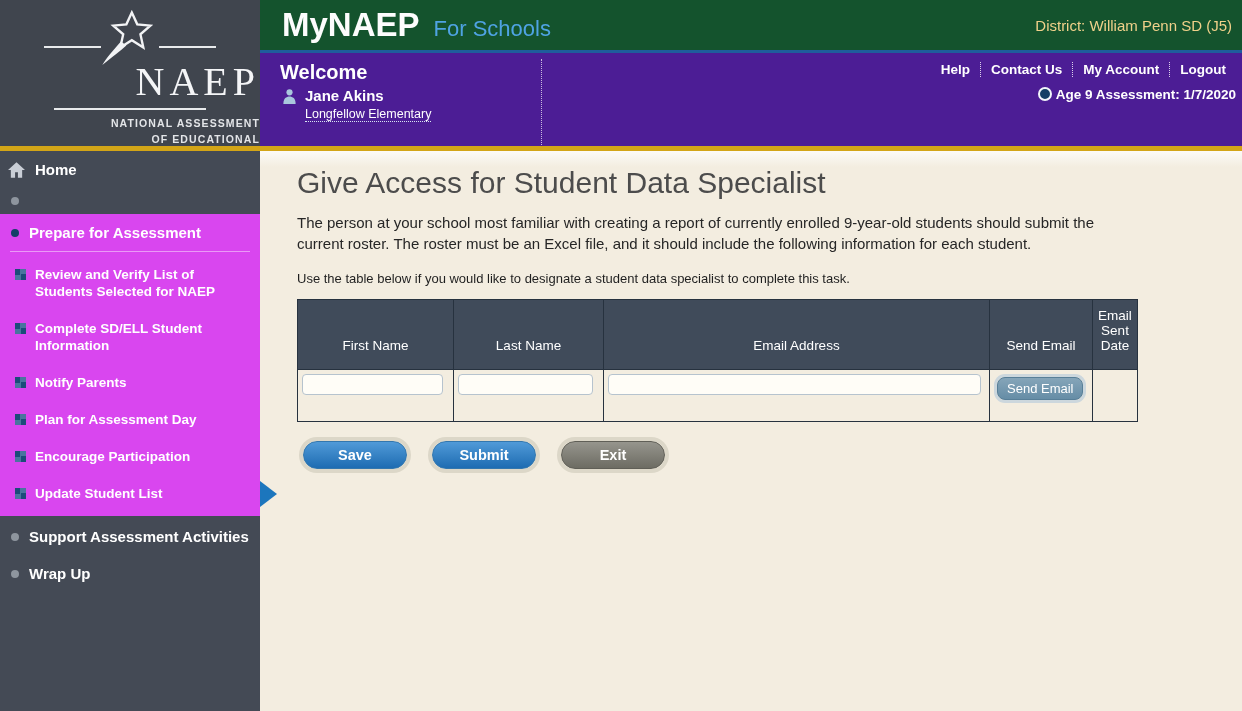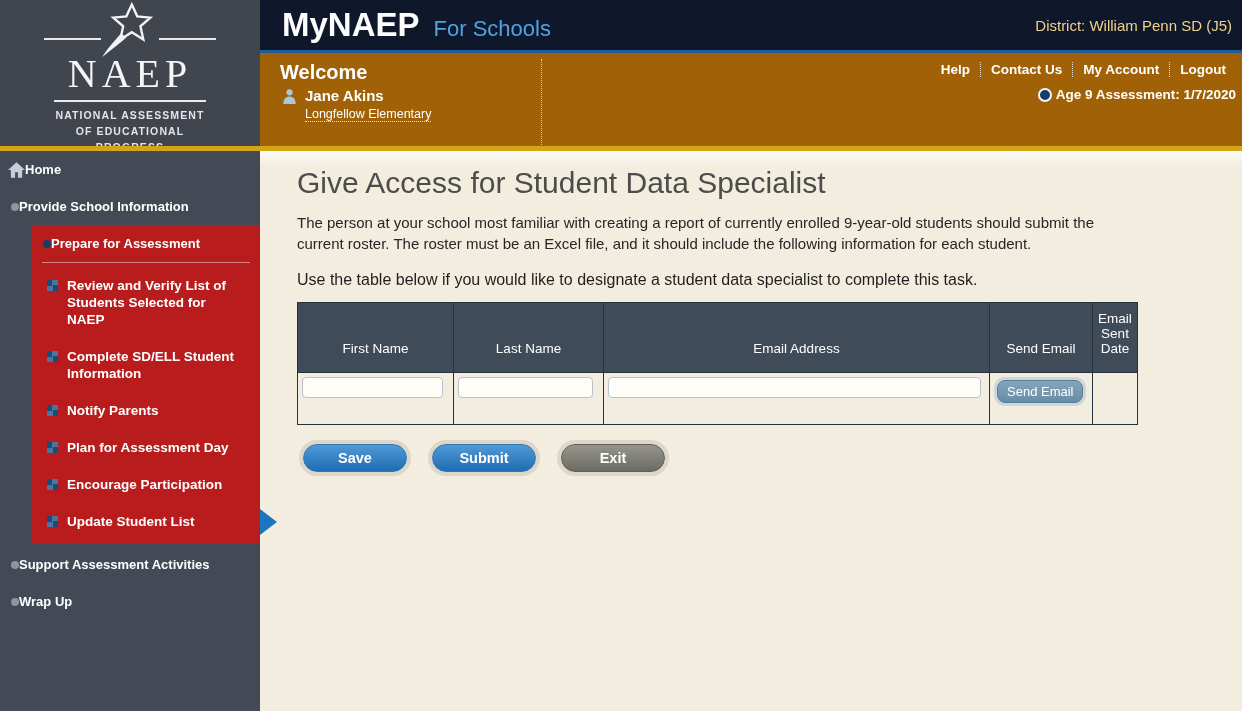--- a/index.html
+++ b/index.html
@@ -4,77 +4,77 @@
 <style>
   * { margin:0; padding:0; box-sizing:border-box; }
   html,body { width:1242px; height:711px; }
   body {
     position:relative; overflow:hidden;
     font-family:"Liberation Sans", sans-serif;
     background:#f3ede0;
   }
   
   .logo-panel { position:absolute; left:0; top:0; width:260px; height:146px; background:#40454e; z-index:3; }
-  .naep-logo { text-align:center; color:#eef0f2; }
+  .naep-logo { padding-top:8px; text-align:right; color:#eef0f2; }
   .star-row { display:flex; align-items:center; padding:0 44px; height:58px; }
   .star-row .rule { flex:1; height:2px; background:#e8eaec; margin-top:20px; }
   .naep-word { font-family:"Liberation Serif", serif; font-size:40px; letter-spacing:5px; line-height:1; margin-top:-4px; color:#f4f5f7; }
   .naep-underline { width:152px; border-top:2px solid #e8eaec; margin:6px auto 6px; }
   .naep-small { font-size:10.5px; font-weight:bold; letter-spacing:1.1px; line-height:1.5; color:#e3e5e8; }
   
-  .topbar { position:absolute; left:260px; top:0; width:982px; height:53px; background:#0f172a;
+  .topbar { position:absolute; left:260px; top:0; width:982px; height:53px; background:#14532d;
             border-bottom:3px solid #1f5d9c; display:flex; align-items:center; justify-content:space-between;
             padding:0 10px 0 22px; }
   .brand-wrap { display:flex; align-items:baseline; gap:14px; }
   .brand { font-size:33px; font-weight:bold; color:#fdfdfd; }
   .brand-suffix { font-size:22px; color:#4fa3e3; }
   .district { font-size:15px; color:#f0d18a; }
   
-  .welcomebar { position:absolute; left:260px; top:53px; width:982px; height:108px; background:#a16207;padding-left:44px; }
+  .welcomebar { position:absolute; left:260px; top:53px; width:982px; height:108px; background:#4c1d95;padding-left:44px; }
   .wb-left { position:absolute; left:20px; top:8px; }
   .welcome-title { font-size:20px; font-weight:bold; color:#fff; margin-bottom:3px; }
   .user-row { display:flex; align-items:center; gap:8px; margin-left:2px; }
   .user-name { font-size:15px; font-weight:bold; color:#fff; }
   .school-link { margin-left:25px; margin-top:0; display:inline-block; font-size:12.5px; color:#fff;
                  border-bottom:1px dotted #d8e6f2; cursor:pointer; }
   .wb-sep { position:absolute; left:281px; top:6px; bottom:8px; border-left:1px dotted rgba(255,255,255,.7); }
   .wb-right { position:absolute; right:6px; top:9px; text-align:right; }
   .links-row { display:flex; align-items:center; color:#fff; font-size:13.5px; font-weight:bold; }
   .links-row .link { padding:0 10px; cursor:pointer; }
   .links-row .link + .link { border-left:1px dotted rgba(255,255,255,.8); }
-  .assess-row { display:flex; justify-content:flex-end; align-items:center; gap:4px; margin-top:10px;
+  .assess-row { display:flex; justify-content:flex-end; align-items:flex-start; gap:4px; margin-top:10px;
                 color:#fff; font-size:13.5px; font-weight:bold; }
   .radio-icon { width:14px; height:14px; border-radius:50%; background:#143e66; border:2px solid #f2f6fa; }
   
   .goldline { position:absolute; left:0; top:146px; width:1242px; height:5px; background:#d3a517; z-index:4; }
   
   .sidebar { position:absolute; left:0; top:151px; width:260px; height:560px; background:#444a55; z-index:3; }
-  .nav-item { display:flex; align-items:center; padding:9px 10px 9px 8px; color:#fff;
-              font-weight:bold; font-size:13px; line-height:19px; cursor:pointer; }
+  .nav-item { display:flex; align-items:center; gap:10px; padding:9px 10px 9px 8px; color:#fff;
+              font-weight:bold; font-size:15px; line-height:19px; cursor:pointer; }
   .bullet { flex:0 0 8px; width:8px; height:8px; border-radius:50%; background:#8e959e; margin-left:3px; }
-  .nav-blue { background:#b91c1c; padding-bottom:4px;margin-left:32px; }
+  .nav-blue { background:#d946ef; padding-bottom:4px; }
   .nav-blue .bullet { background:#143f68; }
   .nav-sep { border-top:1px solid rgba(255,255,255,.45); margin:0 10px 4px; }
   .sub-item { position:relative; display:flex; gap:9px; padding:10px 14px 10px 15px; color:#fff;
               font-weight:bold; font-size:13.5px; line-height:17px; cursor:pointer; }
   .checker { flex:0 0 11px; width:11px; height:11px; margin-top:3px;
              background:conic-gradient(#49759f 25%, #1b4c79 0 50%, #49759f 0 75%, #1b4c79 0); }
   .active-arrow { position:absolute; right:-17px; top:50%; transform:translateY(-50%); width:0; height:0;
                   border-top:13px solid transparent; border-bottom:13px solid transparent;
                   border-left:17px solid #1c76bd; }
   .home-icon-svg { width:17px; height:16px; margin-left:0; }
   
   .content { position:absolute; left:260px; top:151px; width:982px; height:560px;
              background:linear-gradient(#fcfbf7, #f3ede0 16px); padding:6px 0 0 37px; z-index:1; }
   .page-code { width:838px; text-align:right; font-size:13.5px; color:#2f3744; margin-top:4px; }
   .page-title { font-size:30px; font-weight:400; color:#4c4c4c; margin:9px 0 13px; }
   .intro { width:840px; font-size:15px; line-height:1.38; color:#262626; }
   ul.roster { margin:13px 0 0; padding-left:30px; font-size:14px; color:#1f1f1f; }
   ul.roster li { margin:3px 0; }
-  .hint { font-size:16px; color:#1f1f1f; margin:17px 0 0; }
+  .hint { font-size:13px; color:#1f1f1f; margin:17px 0 0; }
   ul.steps { margin:12px 0 0; padding-left:30px; font-size:13.5px; color:#1f1f1f; }
   ul.steps li { margin:4px 0; }
   
   table.spec { border-collapse:collapse; table-layout:fixed; width:840px; margin-top:13px; }
   table.spec th { background:#404b5a; color:#fff; font-weight:400; font-size:13.5px; text-align:center;
                   vertical-align:bottom; padding:5px 4px 16px; border:1px solid #27323f; height:70px; }
   table.spec td { border:1px solid #27323f; vertical-align:top; padding:4px; height:52px; background:transparent; }
   .cell-input { width:96%; height:21px; border:1px solid #b6c3ce; border-radius:4px; background:#fffdf7;
                 padding:0 4px; font-size:13px; font-family:"Liberation Sans",sans-serif; }
   .send-email-btn { font-family:"Liberation Sans",sans-serif; font-size:13px; color:#fff; cursor:pointer;
@@ -193,21 +193,20 @@
 
 <div class="sidebar">
   <div class="nav-item">
     <svg class="home-icon-svg" viewBox="0 0 24 22">
       <path d="M12 0 L24 11 L20 11 L20 22 L14 22 L14 14 L10 14 L10 22 L4 22 L4 11 L0 11 Z" fill="#c9ced6"></path>
     </svg>
     <span>Home</span>
   </div>
   <div class="nav-item">
     <span class="bullet"></span>
-    <span>Provide School Information</span>
   </div>
 
   <div class="nav-blue">
     <div class="nav-item">
       <span class="bullet"></span>
       <span>Prepare for Assessment</span>
     </div>
     <div class="nav-sep"></div>
 
     <div class="sub-item">

